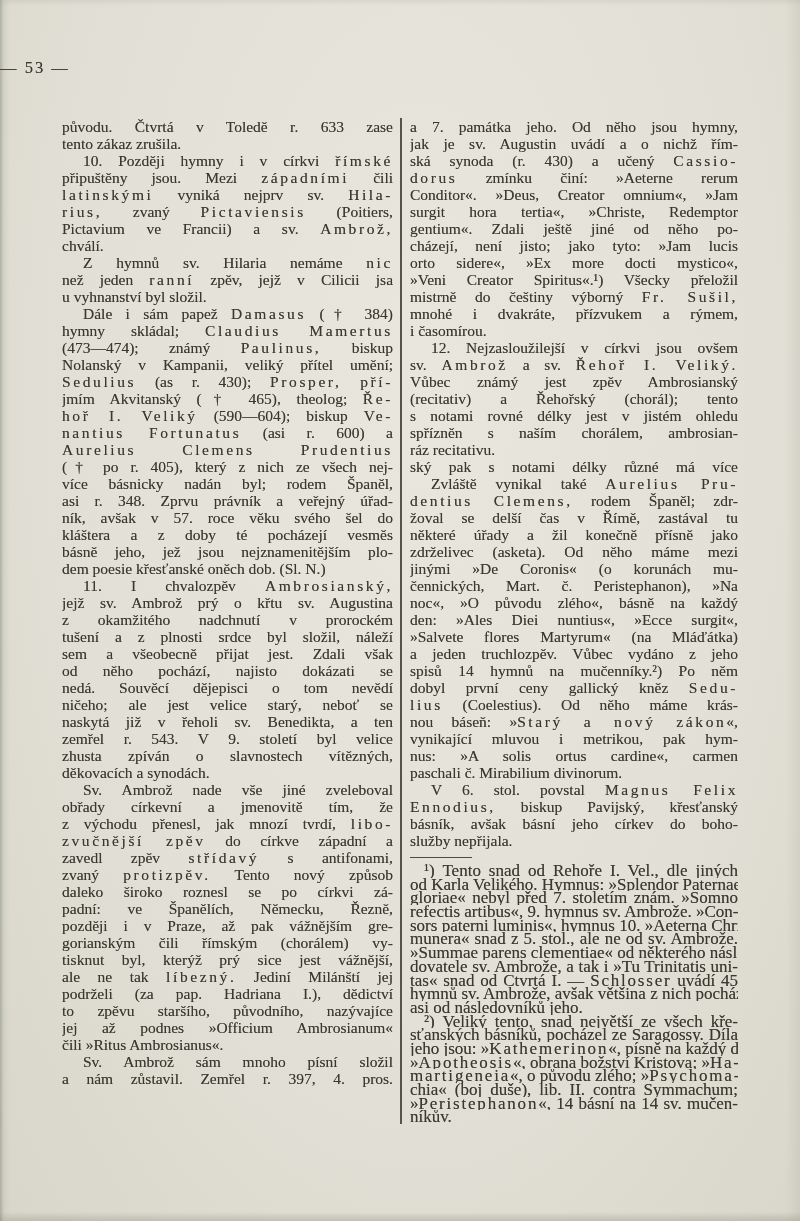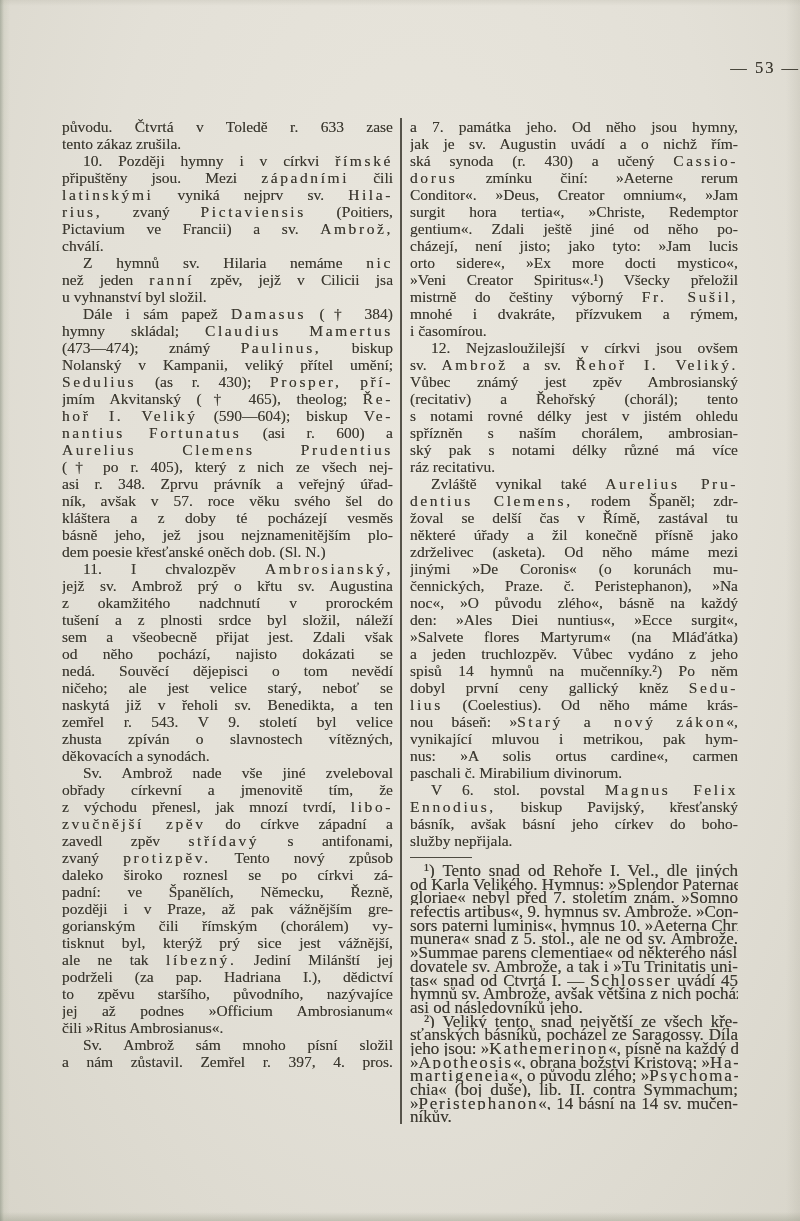--- a/index.html
+++ b/index.html
@@ -21,21 +21,21 @@
     background:
       linear-gradient(90deg, rgba(125,134,116,0.50) 0px, rgba(188,190,173,0.28) 4px, rgba(0,0,0,0) 10px),
       linear-gradient(0deg, rgba(148,150,131,0.40) 0px, rgba(0,0,0,0) 9px),
       linear-gradient(180deg, rgba(160,158,142,0.18) 0px, rgba(0,0,0,0) 6px),
       linear-gradient(270deg, rgba(168,165,150,0.22) 0px, rgba(0,0,0,0) 14px),
       radial-gradient(ellipse at 52% 32%, #e9e6dd 0%, #e3e0d7 55%, #d8d5ca 100%);
     padding-top: 57px;
   }
   .page-number {
     width: 800px;
-    text-align: right;
+    text-align: left;
     font-size: 16.5px;
     height: 21px;
     line-height: 21px;
     letter-spacing: 2px;
     margin-bottom: 25px;
     text-shadow: 0 0 0.6px rgba(59,56,47,0.55);
   }
   .columns {
     display: flex;
     align-items: stretch;
@@ -116,20 +116,21 @@
         <div class="line indent"><span>Dále i sám papež </span><span class="sp">Damasus</span><span> († 384)</span></div>
         <div class="line"><span>hymny skládal; </span><span class="sp">Claudius Mamertus</span></div>
         <div class="line"><span>(473—474); známý </span><span class="sp">Paulinus,</span><span> biskup</span></div>
         <div class="line"><span>Nolanský v Kampanii, veliký přítel umění;</span></div>
         <div class="line"><span class="sp">Sedulius</span><span> (as r. 430); </span><span class="sp">Prosper,</span><span> </span><span class="sp">pří-</span></div>
         <div class="line"><span>jmím Akvitanský († 465), theolog; </span><span class="sp">Ře-</span></div>
         <div class="line"><span class="sp">hoř I. Veliký</span><span> (590—604); biskup </span><span class="sp">Ve-</span></div>
         <div class="line"><span class="sp">nantius Fortunatus</span><span> (asi r. 600) a</span></div>
         <div class="line"><span class="sp">Aurelius Clemens Prudentius</span></div>
         <div class="line"><span>(† po r. 405), který z nich ze všech nej-</span></div>
+        <div class="line"><span>více básnicky nadán byl; rodem Španěl,</span></div>
         <div class="line"><span>asi r. 348. Zprvu právník a veřejný úřad-</span></div>
         <div class="line"><span>ník, avšak v 57. roce věku svého šel do</span></div>
         <div class="line"><span>kláštera a z doby té pocházejí vesměs</span></div>
         <div class="line"><span>básně jeho, jež jsou nejznamenitějším plo-</span></div>
         <div class="line para-end"><span>dem poesie křesťanské oněch dob. (Sl. N.)</span></div>
         <div class="line indent"><span>11. I chvalozpěv </span><span class="sp">Ambrosianský,</span></div>
         <div class="line"><span>jejž sv. Ambrož prý o křtu sv. Augustina</span></div>
         <div class="line"><span>z okamžitého nadchnutí v prorockém</span></div>
         <div class="line"><span>tušení a z plnosti srdce byl složil, náleží</span></div>
         <div class="line"><span>sem a všeobecně přijat jest. Zdali však</span></div>
@@ -176,29 +177,29 @@
           <div class="line"><span>»Veni Creator Spiritus«.¹) Všecky přeložil</span></div>
           <div class="line"><span>mistrně do češtiny výborný </span><span class="sp">Fr. Sušil,</span></div>
           <div class="line"><span>mnohé i dvakráte, přízvukem a rýmem,</span></div>
           <div class="line para-end"><span>i časomírou.</span></div>
           <div class="line indent"><span>12. Nejzasloužilejší v církvi jsou ovšem</span></div>
           <div class="line"><span>sv. </span><span class="sp">Ambrož</span><span> a sv. </span><span class="sp">Řehoř I. Veliký.</span></div>
           <div class="line"><span>Vůbec známý jest zpěv Ambrosianský</span></div>
           <div class="line"><span>(recitativ) a Řehořský (chorál); tento</span></div>
           <div class="line"><span>s notami rovné délky jest v jistém ohledu</span></div>
           <div class="line"><span>spřízněn s naším chorálem, ambrosian-</span></div>
+          <div class="line para-end"><span>ráz recitativu.</span></div>
           <div class="line"><span>ský pak s notami délky různé má více</span></div>
-          <div class="line para-end"><span>ráz recitativu.</span></div>
           <div class="line indent"><span>Zvláště vynikal také </span><span class="sp">Aurelius Pru-</span></div>
           <div class="line"><span class="sp">dentius Clemens,</span><span> rodem Španěl; zdr-</span></div>
           <div class="line"><span>žoval se delší čas v Římě, zastával tu</span></div>
           <div class="line"><span>některé úřady a žil konečně přísně jako</span></div>
           <div class="line"><span>zdrželivec (asketa). Od něho máme mezi</span></div>
           <div class="line"><span>jinými »De Coronis« (o korunách mu-</span></div>
-          <div class="line"><span>čennických, Praze. č. Peristephanon), »Na</span></div>
+          <div class="line"><span>čennických, Mart. č. Peristephanon), »Na</span></div>
           <div class="line"><span>noc«, »O původu zlého«, básně na každý</span></div>
           <div class="line"><span>den: »Ales Diei nuntius«, »Ecce surgit«,</span></div>
           <div class="line"><span>»Salvete flores Martyrum« (na Mláďátka)</span></div>
           <div class="line"><span>a jeden truchlozpěv. Vůbec vydáno z jeho</span></div>
           <div class="line"><span>spisů 14 hymnů na mučenníky.²) Po něm</span></div>
           <div class="line"><span>dobyl první ceny gallický kněz </span><span class="sp">Sedu-</span></div>
           <div class="line"><span class="sp">lius</span><span> (Coelestius). Od něho máme krás-</span></div>
           <div class="line"><span>nou báseň: »</span><span class="sp">Starý a nový zákon</span><span>«,</span></div>
           <div class="line"><span>vynikající mluvou i metrikou, pak hym-</span></div>
           <div class="line"><span>nus: »A solis ortus cardine«, carmen</span></div>

